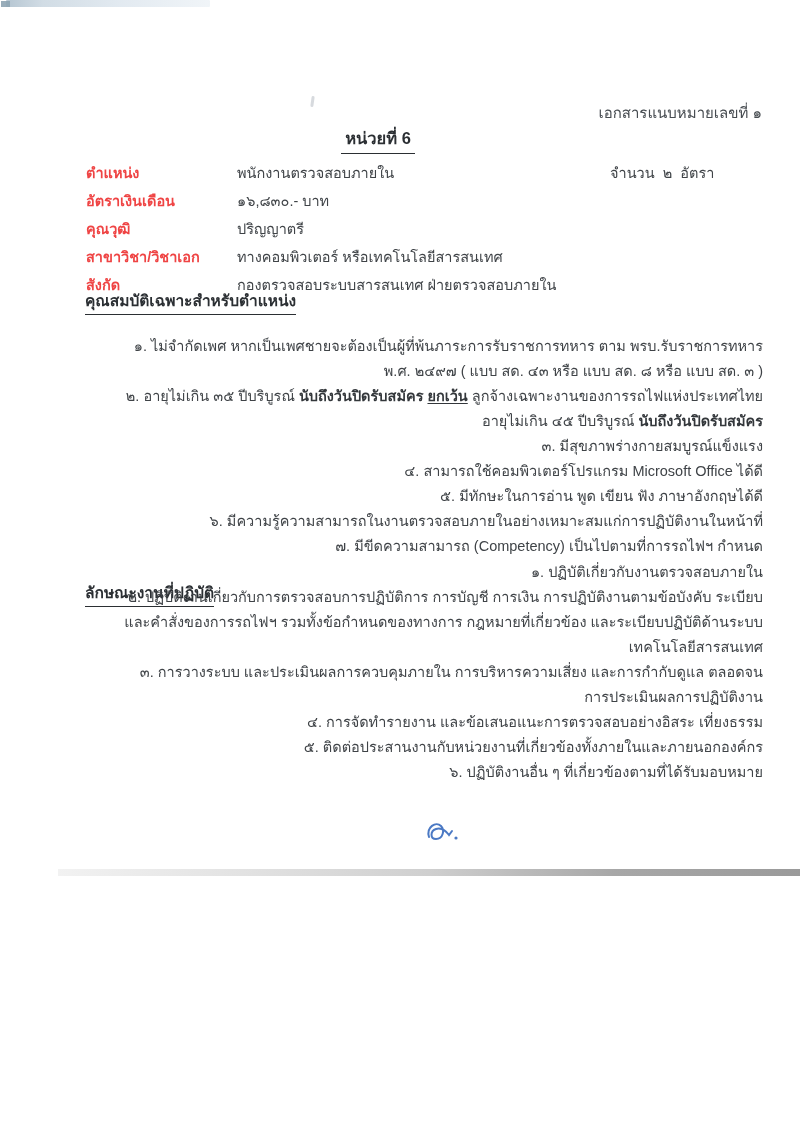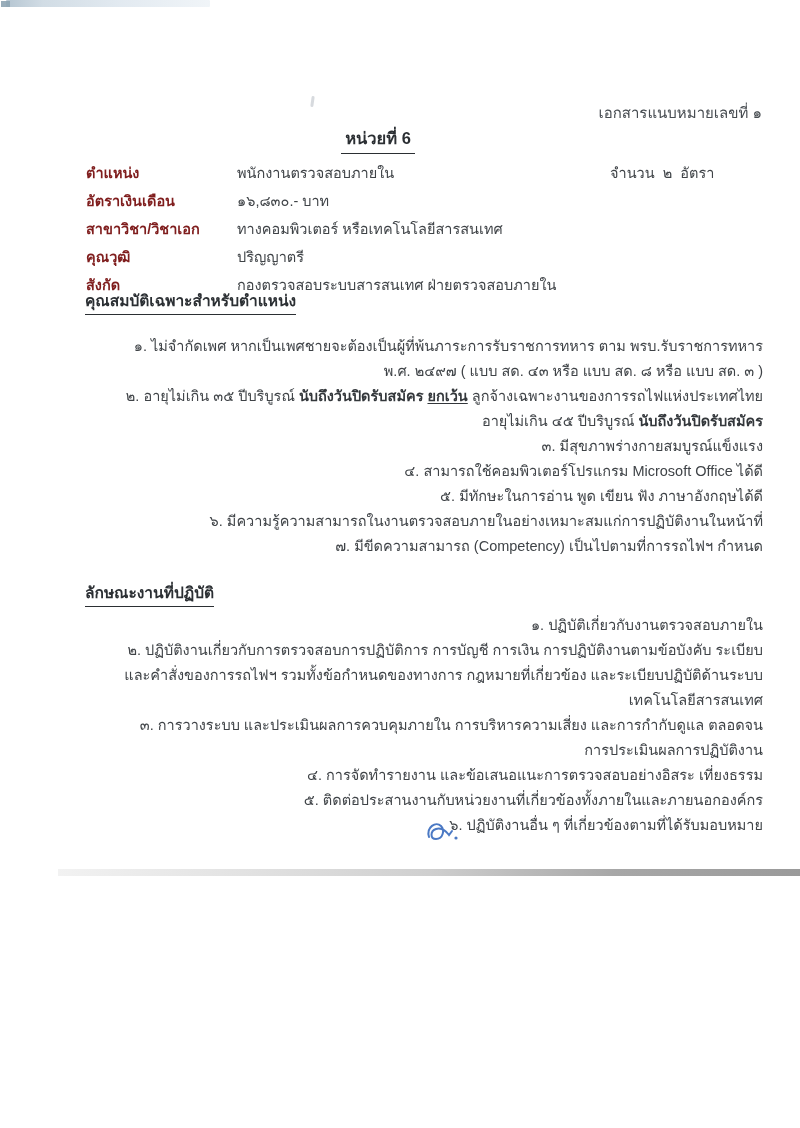--- a/index.html
+++ b/index.html
@@ -43,37 +43,37 @@
     display:inline-block;
     font-weight:bold;font-size:16.5px;color:#2b2f33;
     border-bottom:1.6px solid #2b2f33;
     padding:0 4px 2px 4px;
   }
   
   .info{
     position:absolute;top:159px;left:86px;width:676px;
   }
   .info-row{display:flex;line-height:28px;position:relative;}
-  .info-label{width:151px;font-weight:bold;color:#7f1d1d;flex:0 0 auto;}
+  .info-label{width:151px;font-weight:bold;color:#ef4444;flex:0 0 auto;}
   .info-value{color:#3f4347;}
   .info-count{
     position:absolute;left:524px;top:0;line-height:28px;
     white-space:pre;color:#3f4347;
   }
   
   .sec-heading{
     position:absolute;left:85px;
     font-weight:bold;font-size:15.5px;color:#2b2f33;
     border-bottom:1.6px solid #2b2f33;padding-bottom:1px;
   }
   .sec-heading.qual{top:288px;}
   .sec-heading.duty{top:580px;}
   .sec-body{position:absolute;left:85px;width:678px;}
   .sec-body.qual{top:334px;}
-  .sec-body.duty{top:613px;}
+  .sec-body.duty{top:560px;}
   .para{margin:0;text-indent:31px;text-align:right;}
   .b{font-weight:bold;color:#33373b;}
   .bu{font-weight:bold;color:#33373b;text-decoration:underline;text-underline-offset:2px;}
   
   .signature{
     position:absolute;left:419px;top:813px;width:44px;height:38px;
   }
 </style>
 </head>
 <body>
@@ -94,26 +94,26 @@
     <div class="info-row">
       <span class="info-label">ตำแหน่ง</span>
       <span class="info-value">พนักงานตรวจสอบภายใน</span>
       <span class="info-count">จำนวน  ๒  อัตรา</span>
     </div>
     <div class="info-row">
       <span class="info-label">อัตราเงินเดือน</span>
       <span class="info-value">๑๖,๘๓๐.- บาท</span>
     </div>
     <div class="info-row">
+      <span class="info-label">คุณวุฒิ</span>
+      <span class="info-value">ปริญญาตรี</span>
+    </div>
+    <div class="info-row">
       <span class="info-label">สาขาวิชา/วิชาเอก</span>
       <span class="info-value">ทางคอมพิวเตอร์ หรือเทคโนโลยีสารสนเทศ</span>
-    </div>
-    <div class="info-row">
-      <span class="info-label">คุณวุฒิ</span>
-      <span class="info-value">ปริญญาตรี</span>
     </div>
     <div class="info-row">
       <span class="info-label">สังกัด</span>
       <span class="info-value">กองตรวจสอบระบบสารสนเทศ  ฝ่ายตรวจสอบภายใน</span>
     </div>
   </div>
 
   <div class="sec-heading qual">คุณสมบัติเฉพาะสำหรับตำแหน่ง</div>
 
   <div class="sec-body qual">

